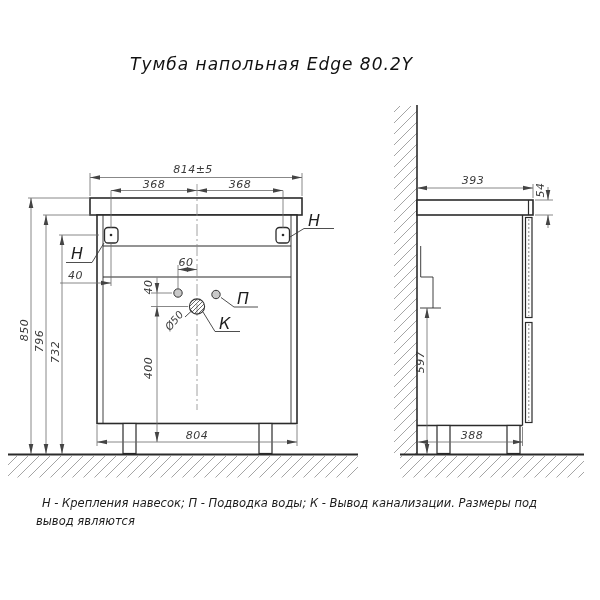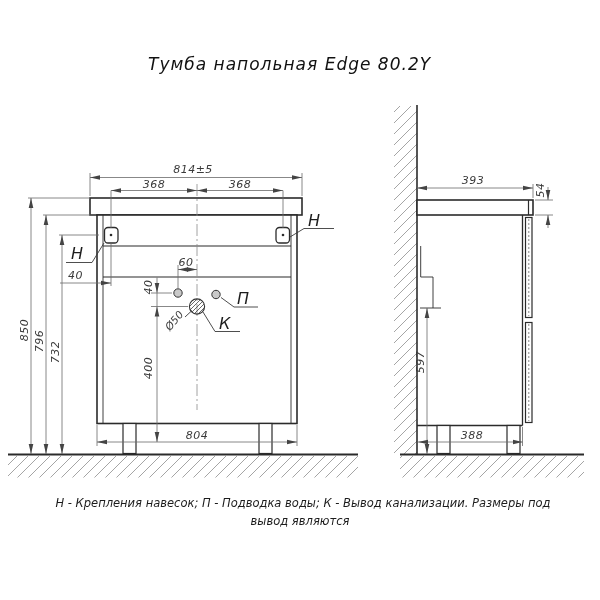--- a/index.html
+++ b/index.html
@@ -1,33 +1,33 @@
 <!DOCTYPE html>
 <html><head>
 <meta charset="utf-8">
 <style>
   html,body{margin:0;padding:0;}
   body{
     width:600px;height:600px;position:relative;background:#ffffff;overflow:hidden;
     font-family:"DejaVu Sans","Liberation Sans",sans-serif;
   }
   .page-title{
-    position:absolute;left:148px;top:54px;
+    position:absolute;left:130px;top:54px;
     font-style:italic;font-size:17px;letter-spacing:1px;color:#111;
     white-space:nowrap;
   }
   svg{position:absolute;left:0;top:0;}
   .dim-text{font-style:italic;font-size:11px;fill:#3a3a3a;letter-spacing:.5px;}
   .big-label{font-style:italic;font-size:16px;fill:#1d1d1d;}
   .diam-label{font-style:italic;font-size:10.5px;fill:#3a3a3a;}
   .note-block{
     position:absolute;left:36px;top:494px;width:528px;
     font-style:italic;font-size:11.5px;line-height:18px;color:#1c1c1c;
   }
-  .note-line-1{display:block;text-indent:6px;text-align:center;}
+  .note-line-1{display:block;text-indent:6px;}
   .note-line-2{display:block;}
 </style>
 </head>
 <body>
 
 <div class="page-title">Тумба напольная Edge 80.2Y</div>
 
 <svg width="600" height="600" viewBox="0 0 600 600">
   <defs>
     <marker id="ae" markerUnits="userSpaceOnUse" markerWidth="22" markerHeight="10" refX="10" refY="4" orient="auto">

